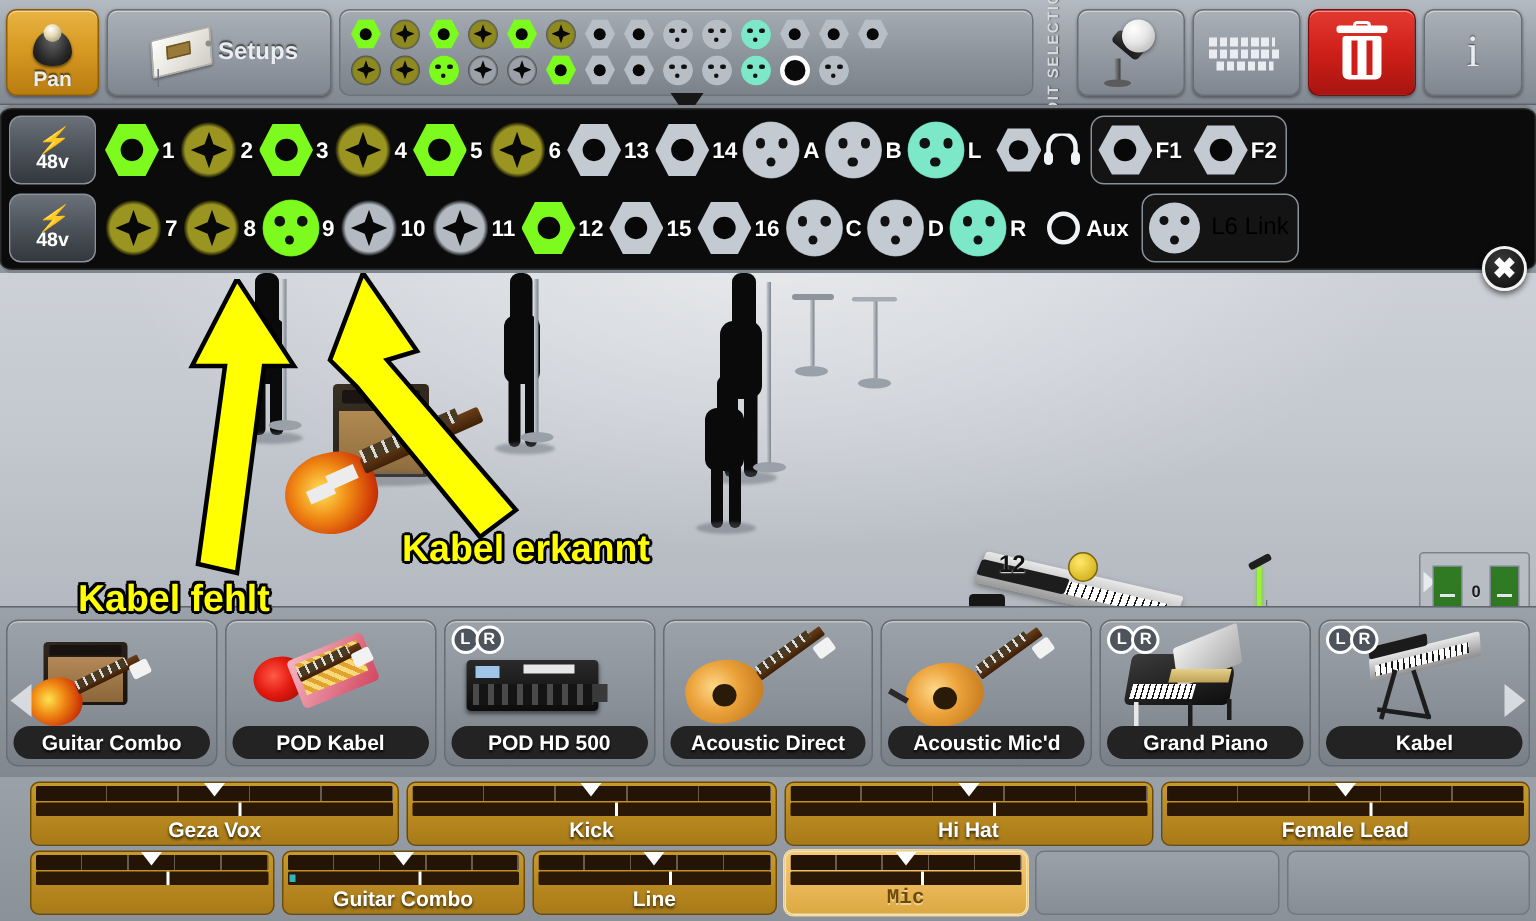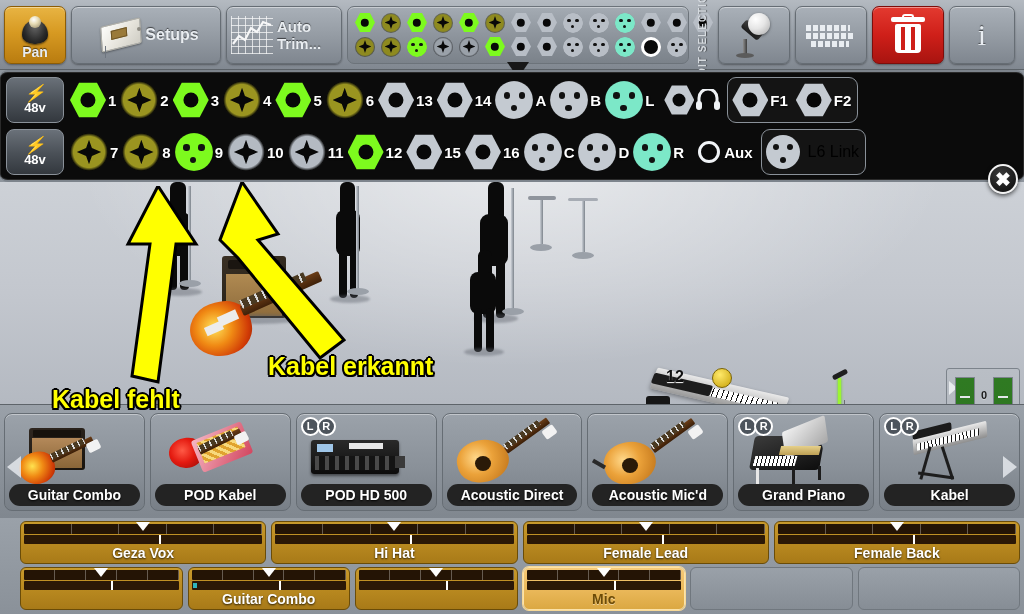--- a/index.html
+++ b/index.html
@@ -352,21 +352,21 @@
   .strip .fadermark {
     position:absolute; top:13px; width:2px; height:9px; background:#fff; margin-left:-1px;
   }
   .strip .leds { position:absolute; left:4px; top:15px; width:4px; height:5px; background:#2fb5bb; }
   .strip .slabel {
     position:absolute; left:0; right:0; bottom:1px; height:19px;
     color:#fff; font-size:14px; font-weight:bold;
     display:flex; align-items:center; justify-content:center;
     text-shadow:0 1px 2px rgba(0,0,0,.8); white-space:nowrap; overflow:hidden;
   }
-  .strip.sel .slabel { color:#6d4b06; text-shadow:0 1px 0 rgba(255,255,255,.45); }
+  .strip.sel .slabel { color:#6d4b06; text-shadow:0 1px 0 rgba(255,255,255,.45);font-family:Liberation Mono, monospace; }
 
   
   .anno { position:absolute; z-index:40; pointer-events:none; }
   .anno-text {
     color:#ffff00; font-size:25px; font-weight:bold;
     -webkit-text-stroke:1.5px #000;
     paint-order:stroke fill;
     text-shadow:
       2px 0 0 #000,-2px 0 0 #000,0 2px 0 #000,0 -2px 0 #000,
       1.5px 1.5px 0 #000,-1.5px 1.5px 0 #000,1.5px -1.5px 0 #000,-1.5px -1.5px 0 #000;
@@ -391,32 +391,20 @@
     <div class="tbtn tbtn-setups">
       <span class="icon-setups">
         <span class="card"></span>
           <span class="scr"></span>
           <span class="dot"></span>
           <span class="leg"></span>
       </span>
       <span class="lbl">Setups</span>
     </div>
 
-    <div class="tbtn tbtn-autotrim">
-      <span class="icon-grid">
-        <span class="g"></span>
-        <svg width="42" height="38" viewBox="0 0 42 38">
-            <polyline points="2,28 8,20 14,24 20,12 26,16 32,6 40,9" fill="none" stroke="#ffffff" stroke-width="2.2"></polyline>
-          </svg>
-      </span>
-      <span class="lbl">
-        <span style="display:block">Auto</span>
-        <span style="display:block">Trim...</span>
-      </span>
-    </div>
 
     <div class="jackstrip">
       <div class="jrow" id="tb-row1">
           <span class="jack hexj" style="width: 20px; height: 20px; background: rgb(125, 250, 30); flex-shrink: 0;">
             <span class="hole" style="width: 8.4px; height: 8.4px;"></span>
           </span>
           <span class="jack trs" style="width: 20px; height: 20px; background: radial-gradient(circle, rgb(142, 138, 31) 58%, rgba(0, 0, 0, 0.45) 70%, rgb(142, 138, 31) 86%, rgba(0, 0, 0, 0.6) 100%); flex-shrink: 0;">
             <span class="cross"></span>
           </span>
           <span class="jack hexj" style="width: 20px; height: 20px; background: rgb(125, 250, 30); flex-shrink: 0;">
@@ -972,35 +960,35 @@
           <div class="fader"></div>
           <div class="panmark" style="left: 50%;"></div>
           <div class="fadermark" style="left: 57%;"></div>
           <div class="slabel">Geza Vox</div>
         </div>
         <div class="strip">
           <div class="pan"></div>
           <div class="fader"></div>
           <div class="panmark" style="left: 50%;"></div>
           <div class="fadermark" style="left: 57%;"></div>
+          <div class="slabel">Kick</div>
+        </div>
+        <div class="strip">
+          <div class="pan"></div>
+          <div class="fader"></div>
+          <div class="panmark" style="left: 50%;"></div>
+          <div class="fadermark" style="left: 57%;"></div>
           <div class="slabel">Hi Hat</div>
         </div>
         <div class="strip">
           <div class="pan"></div>
           <div class="fader"></div>
           <div class="panmark" style="left: 50%;"></div>
           <div class="fadermark" style="left: 57%;"></div>
           <div class="slabel">Female Lead</div>
-        </div>
-        <div class="strip">
-          <div class="pan"></div>
-          <div class="fader"></div>
-          <div class="panmark" style="left: 50%;"></div>
-          <div class="fadermark" style="left: 57%;"></div>
-          <div class="slabel">Female Back</div>
         </div>
       </div>
     <div class="mrow" id="mix-row2">
         <div class="strip">
           <div class="pan"></div>
           <div class="fader"></div>
           <div class="panmark" style="left: 50%;"></div>
           <div class="fadermark" style="left: 57%;"></div>
         </div>
         <div class="strip">
@@ -1009,20 +997,21 @@
           <div class="panmark" style="left: 50%;"></div>
           <div class="fadermark" style="left: 57%;"></div>
           <div class="leds"></div>
           <div class="slabel">Guitar Combo</div>
         </div>
         <div class="strip">
           <div class="pan"></div>
           <div class="fader"></div>
           <div class="panmark" style="left: 50%;"></div>
           <div class="fadermark" style="left: 57%;"></div>
+          <div class="slabel">Line</div>
         </div>
         <div class="strip sel">
           <div class="pan"></div>
           <div class="fader"></div>
           <div class="panmark" style="left: 50%;"></div>
           <div class="fadermark" style="left: 57%;"></div>
           <div class="slabel">Mic</div>
         </div>
         <div class="strip empty"></div>
         <div class="strip empty"></div>

